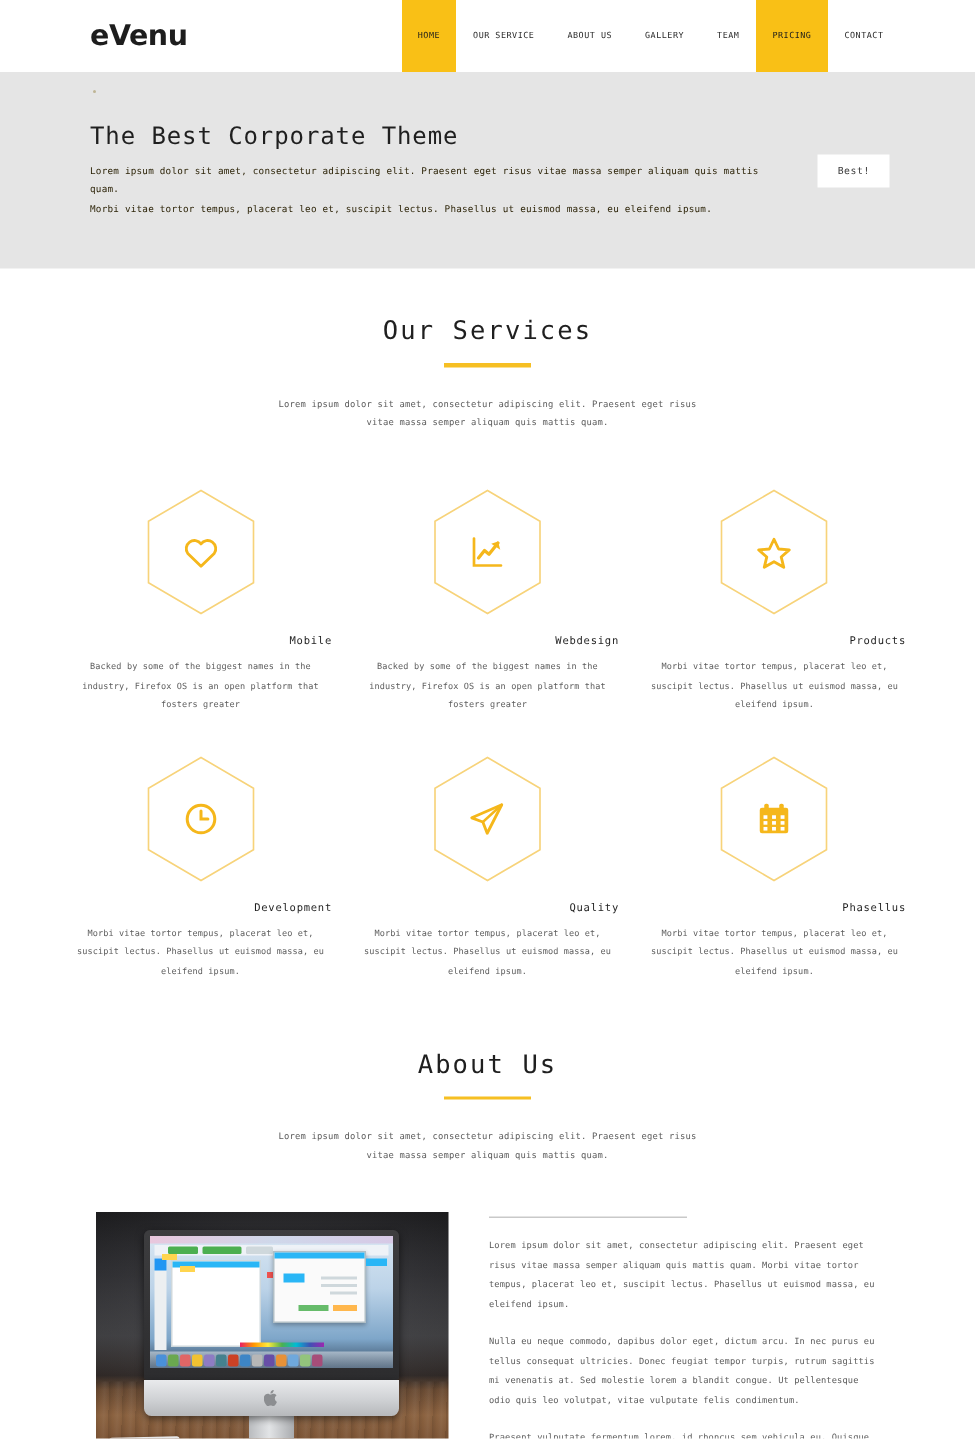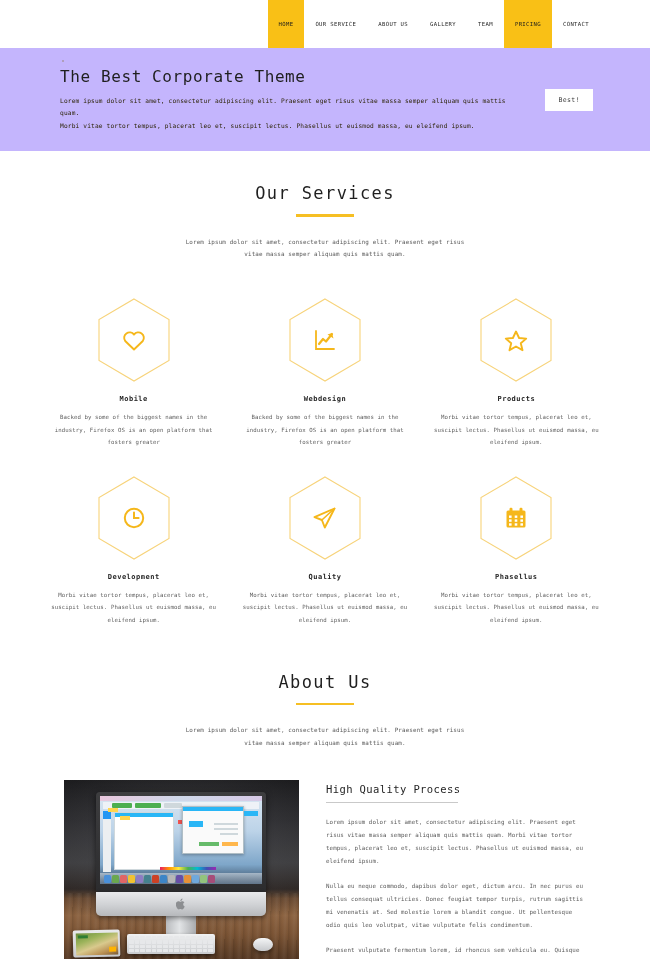--- a/index.html
+++ b/index.html
@@ -51,22 +51,22 @@
     background: transparent;
   }
   .nav-item.active {
     background: #f9c016;
     color: #1b1b1b;
   }
 
   
   .hero {
     position: relative;
-    background: #c4b5fd;
-    height: 103px;
+    background: #e5e5e5;
+    height: 131px;
     padding: 0 60px;
     display: flex;
     align-items: center;
   }
   .hero-dot {
     position: absolute;
     left: 62px;
     top: 12px;
     width: 2px;
     height: 2px;
@@ -153,24 +153,25 @@
     position: relative;
     width: 26px;
     height: 26px;
     display: flex;
     align-items: center;
     justify-content: center;
   }
   .svc-icon svg { display: block; }
   .svc-name {
     font-size: 7px;
-    font-weight: bold;
+    font-weight: normal;
     color: #1f1f1f;
     letter-spacing: 0.5px;
     margin-bottom: 8px;
+    text-align: right;
   }
   .svc-desc {
     font-size: 5.7px;
     line-height: 2.15;
     color: #5d5d5d;
     letter-spacing: 0.08px;
     padding: 0 4px;
   }
   .services.row2 { padding-top: 27px; }
 
@@ -319,20 +320,21 @@
     line-height: 2.25;
     color: #5a5a5a;
     letter-spacing: 0.08px;
     margin-bottom: 12px;
   }
 </style>
 </head>
 <body>
 
 <div class="header">
+  <div class="brand">eVenu</div>
   <nav class="nav">
     <div class="nav-item active">HOME</div>
     <div class="nav-item">OUR SERVICE</div>
     <div class="nav-item">ABOUT US</div>
     <div class="nav-item">GALLERY</div>
     <div class="nav-item">TEAM</div>
     <div class="nav-item active">PRICING</div>
     <div class="nav-item">CONTACT</div>
   </nav>
 </div>
@@ -610,21 +612,20 @@
             <span></span>
             <span></span>
             <span></span>
           </div>
       </div>
 
       <div class="mouse"></div>
     </div>
 
     <div class="about-text">
-      <h3 class="about-h3">High Quality Process</h3>
       <div class="about-rule"></div>
       <p class="about-p">Lorem ipsum dolor sit amet, consectetur adipiscing elit. Praesent eget risus vitae massa semper aliquam quis mattis quam. Morbi vitae tortor tempus, placerat leo et, suscipit lectus. Phasellus ut euismod massa, eu eleifend ipsum.</p>
       <p class="about-p">Nulla eu neque commodo, dapibus dolor eget, dictum arcu. In nec purus eu tellus consequat ultricies. Donec feugiat tempor turpis, rutrum sagittis mi venenatis at. Sed molestie lorem a blandit congue. Ut pellentesque odio quis leo volutpat, vitae vulputate felis condimentum.</p>
       <p class="about-p">Praesent vulputate fermentum lorem, id rhoncus sem vehicula eu. Quisque ullamcorper, orci adipiscing auctor viverra, velit arcu malesuada metus, in volutpat tellus sem at justo.</p>
 
     </div>
   </div>
 </section>
 
 </body></html>

